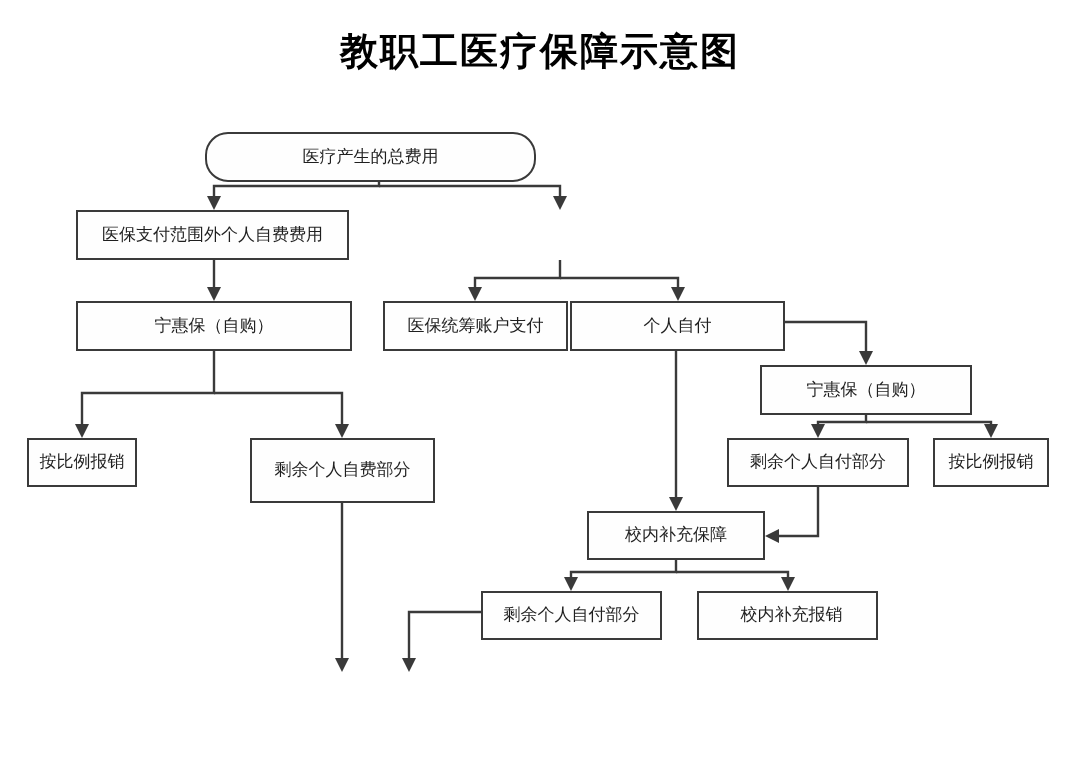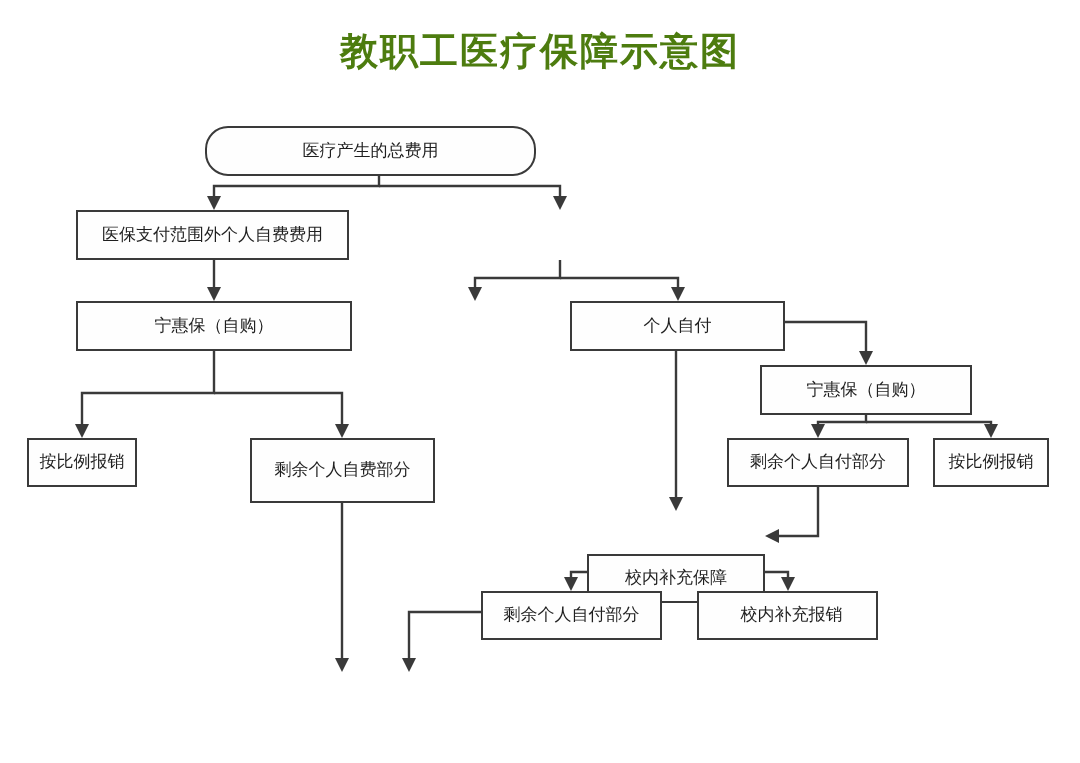--- a/index.html
+++ b/index.html
@@ -21,21 +21,21 @@
   }
   .chart-title {
     position: absolute;
     left: 0;
     top: 26px;
     width: 1080px;
     text-align: center;
     font-size: 38px;
     font-weight: bold;
     letter-spacing: 2px;
-    color: #4d7c0f;
+    color: #000000;
     font-family: "Liberation Sans", "DejaVu Sans", sans-serif;
     white-space: nowrap;
   }
   svg.wires {
     position: absolute;
     left: 0;
     top: 0;
     width: 1080px;
     height: 763px;
     pointer-events: none;
@@ -142,40 +142,41 @@
       <path d="M 342 487 L 342 663"></path>
       <polygon class="arrowhead" points="342,672 335,658 349,658"></polygon>
     </g>
 
     <g>
       <path d="M 481 612 L 409 612 L 409 663"></path>
       <polygon class="arrowhead" points="409,672 402,658 416,658"></polygon>
     </g>
   </svg>
 
-  <div class="node" style="left:205px;  top:126px; width:331px; height:50px;border-radius:23px;">医疗产生的总费用</div>
+  <div class="node" style="left:205px;  top:132px; width:331px; height:50px;border-radius:23px;">医疗产生的总费用</div>
 
   <div class="node" style="left:76px;   top:210px; width:273px; height:50px;">医保支付范围外个人自费费用</div>
 
 
   <div class="node" style="left:76px;   top:301px; width:276px; height:50px;">宁惠保（自购）</div>
 
+  <div class="node" style="left:383px;  top:301px; width:185px; height:50px;">医保统筹账户支付</div>
 
   <div class="node" style="left:570px;  top:301px; width:215px; height:50px;">个人自付</div>
 
   <div class="node" style="left:760px;  top:365px; width:212px; height:50px;">宁惠保（自购）</div>
 
   <div class="node" style="left:27px;   top:438px; width:110px; height:49px;">按比例报销</div>
 
   <div class="node" style="left:250px;  top:438px; width:185px; height:65px;">剩余个人自费部分</div>
 
   <div class="node" style="left:727px;  top:438px; width:182px; height:49px;">剩余个人自付部分</div>
 
   <div class="node" style="left:933px;  top:438px; width:116px; height:49px;">按比例报销</div>
 
-  <div class="node" style="left:587px;  top:511px; width:178px; height:49px;margin-top:43px;">校内补充保障</div>
+  <div class="node" style="left:587px;  top:511px; width:178px; height:49px;">校内补充保障</div>
 
   <div class="node" style="left:481px;  top:591px; width:181px; height:49px;">剩余个人自付部分</div>
 
   <div class="node" style="left:697px;  top:591px; width:181px; height:49px;padding-left:8px;">校内补充报销</div>
 
 
 </div>
 
 </body></html>

